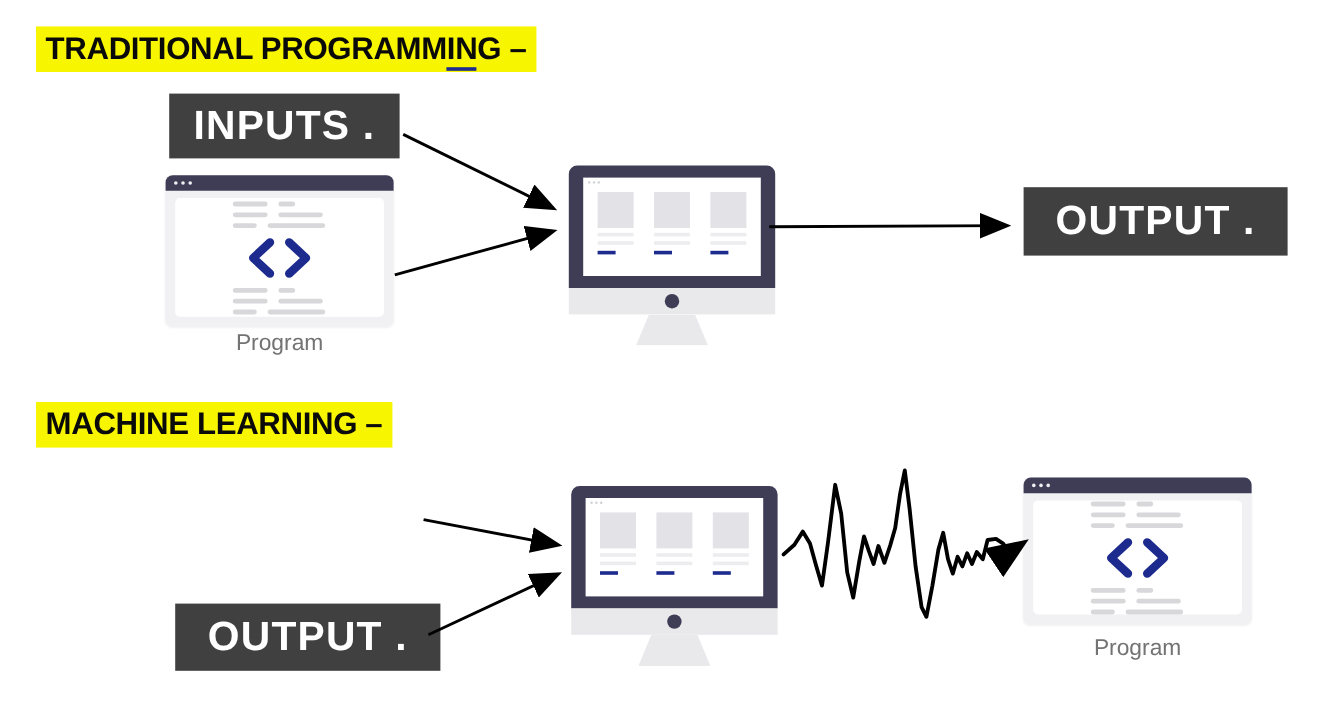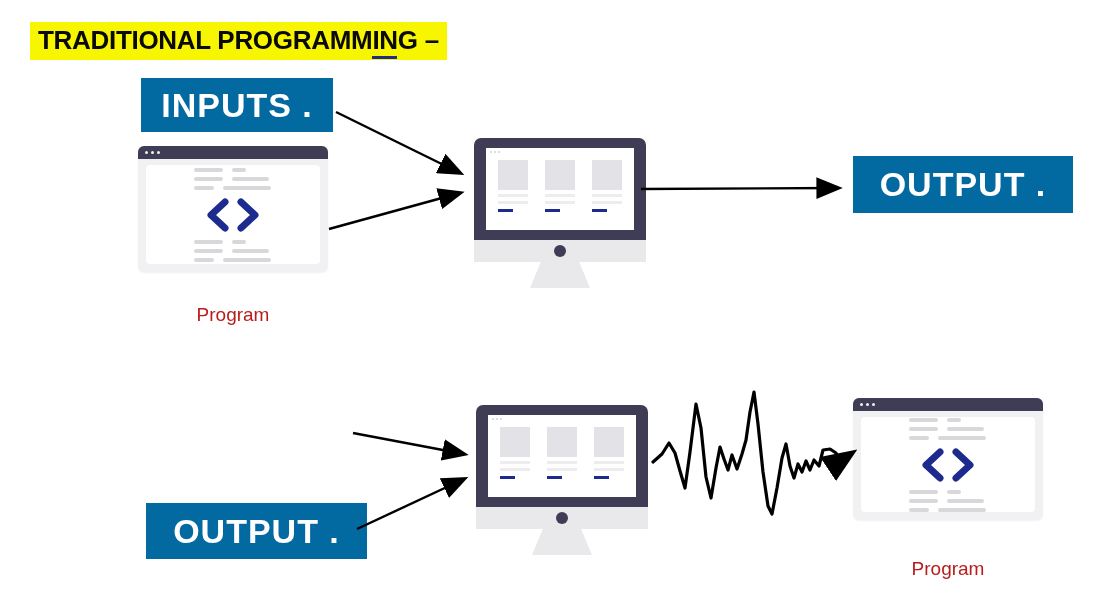--- a/index.html
+++ b/index.html
@@ -9,39 +9,39 @@
   }
   
   .sec-title {
     position:absolute; background:#f8f500; color:#0a0a0a;
     font-size:26px; font-weight:800; letter-spacing:-0.3px;
     padding:3px 8px 4px 8px; white-space:nowrap;
   }
   .cursor-bar { position:absolute; width:25px; height:3px; background:#1d2b8f; }
   
   .navy-box {
-    position:absolute; background:#0369a1; color:#ffffff;
+    position:absolute; background:#404040; color:#ffffff;
     display:flex; align-items:center; justify-content:center;
     font-size:34px; font-weight:800; letter-spacing:1px; white-space:nowrap;text-align:right;
   }
   
   .bwindow { position:absolute; background:#f1f1f4; border-radius:6px;
     box-shadow:0 1px 2px rgba(0,0,0,0.06); }
   .bbar { height:13px; background:#3f3d56; border-radius:6px 6px 0 0;
     display:flex; align-items:center; gap:3px; padding-left:7px; }
   .bdot { width:3px; height:3px; border-radius:50%; background:#ffffff; opacity:.92; }
   .bpanel { position:absolute; left:8px; right:8px; top:19px; bottom:8px;
     background:#ffffff; border-radius:4px;
     display:flex; flex-direction:column; align-items:center; justify-content:center; gap:8px; }
   .linegroup { display:flex; flex-direction:column; gap:5px; width:78px; }
   .linerow { display:flex; gap:9px; }
   .gbar { height:4px; background:#d8d8db; border-radius:2px; }
   .w29{width:29px}.w14{width:14px}.w37{width:37px}.w20{width:20px}.w48{width:48px}
   .prog-label { position:absolute; width:190px; text-align:center;
-    font-size:19px; color:#b91c1c;margin-top:28px; }
+    font-size:19px; color:#737373; }
   
   .monitor { position:absolute; width:172px; height:152px; }
   .mframe { position:absolute; left:0; top:0; width:172px; height:102px;
     background:#3f3d56; border-radius:7px 7px 0 0; }
   .mscreen { position:absolute; left:12px; top:10px; width:148px; height:82px;
     background:#ffffff; }
   .mdots { position:absolute; left:4px; top:3px; display:flex; gap:2px; }
   .mdots i { width:2px; height:2px; background:#cfcfd6; border-radius:50%; }
   .mcards { position:absolute; left:0; top:12px; width:148px;
     display:flex; justify-content:center; gap:17px; }
@@ -139,20 +139,21 @@
       </div>
     </div>
     <div class="mchin">
       <div class="mcam"></div>
     </div>
     <div class="mstand"></div>
   </div>
 
   <div class="navy-box" style="left:853px; top:156px; width:220px; height:57px;">OUTPUT .</div>
 
+  <div class="sec-title" style="left:30px; top:335px;">MACHINE LEARNING –</div>
 
 
   <div class="navy-box" style="left:146px; top:503px; width:221px; height:56px;">OUTPUT .</div>
 
   <div class="monitor" style="left:476px; top:405px;">
     <div class="mframe"></div>
     <div class="mscreen">
       <div class="mdots">
           <i></i>
           <i></i>

